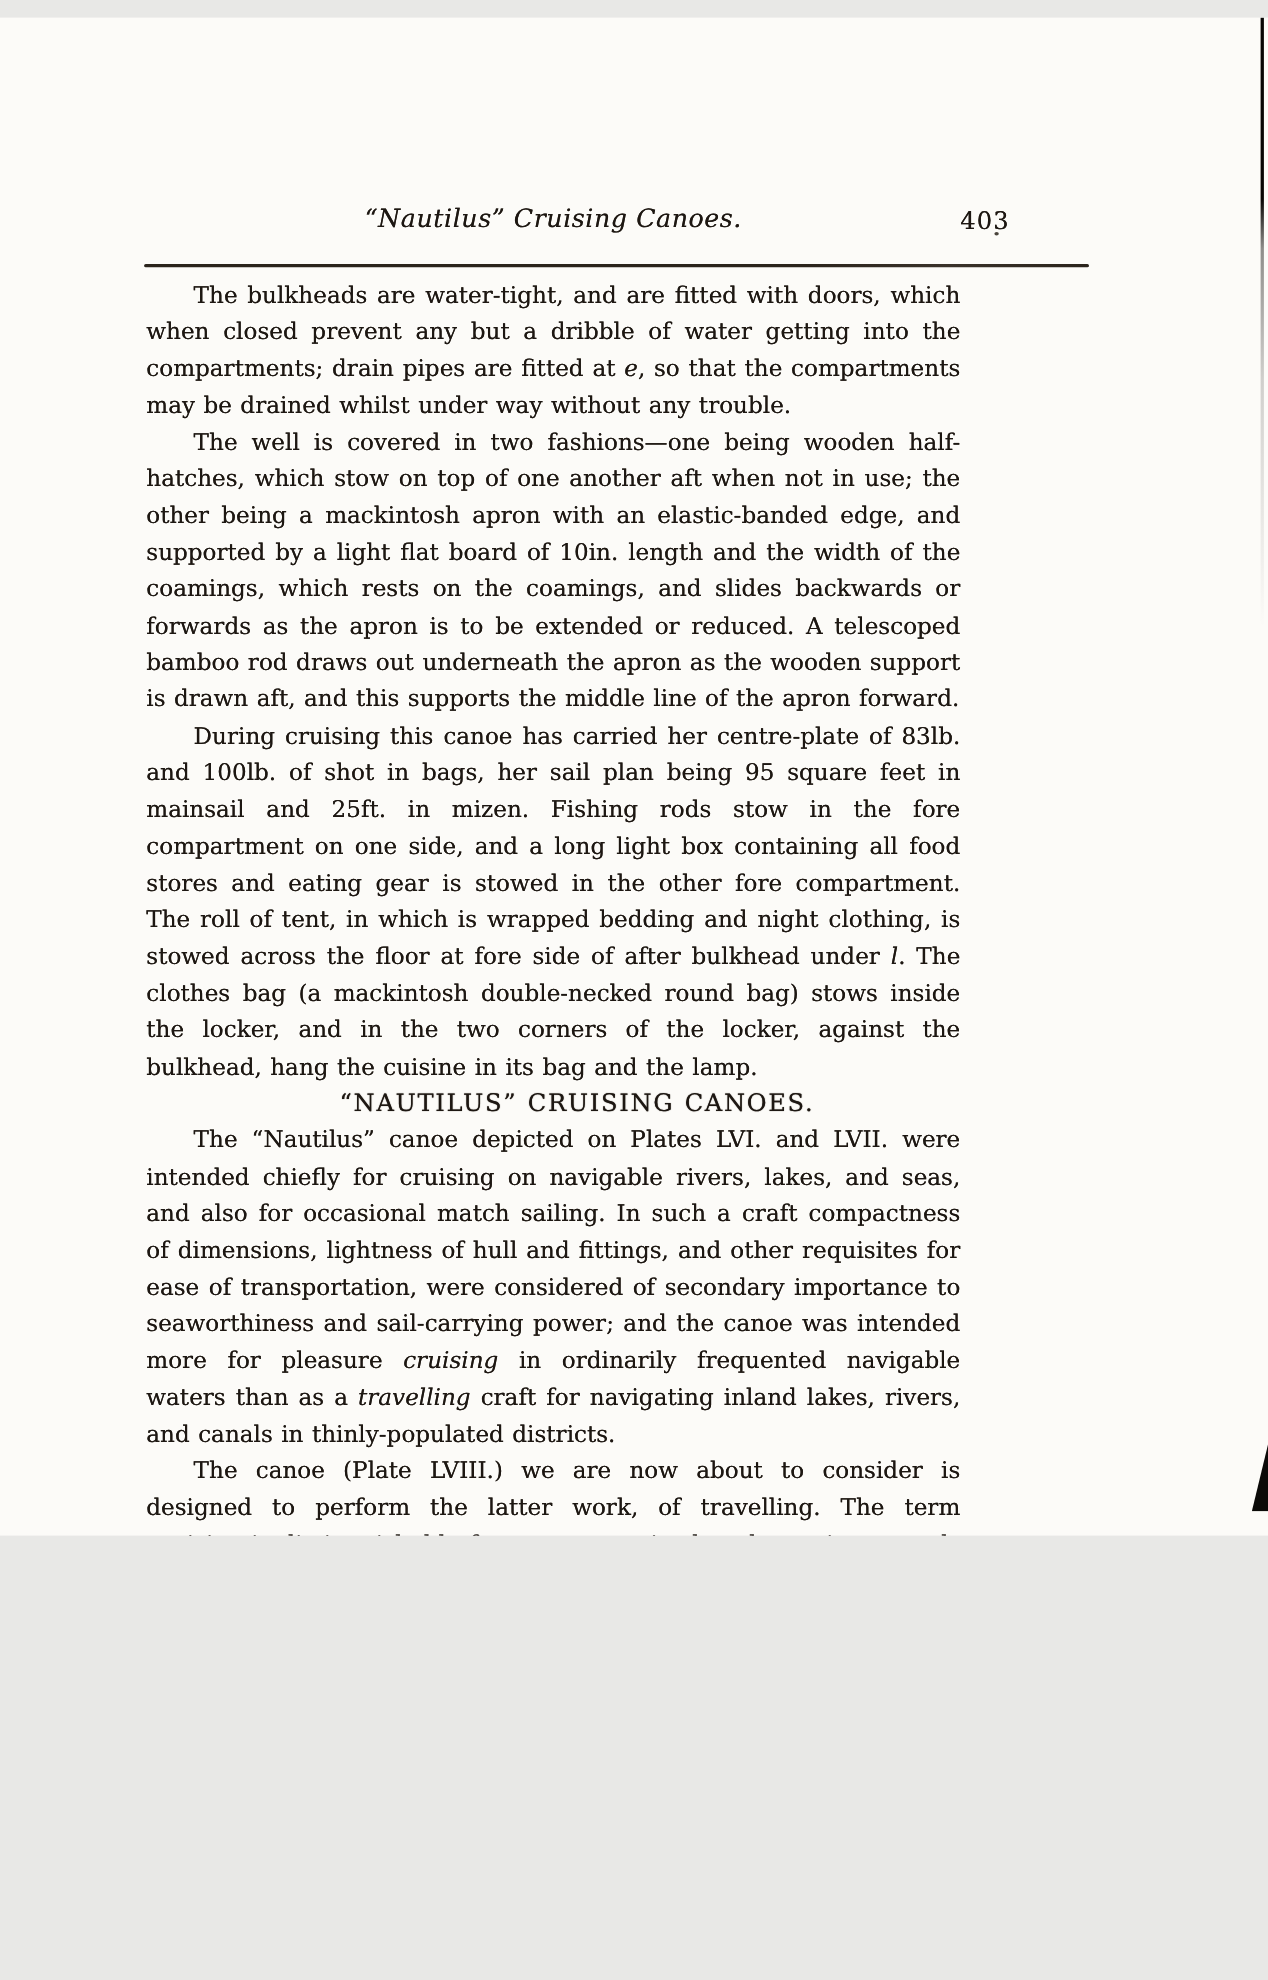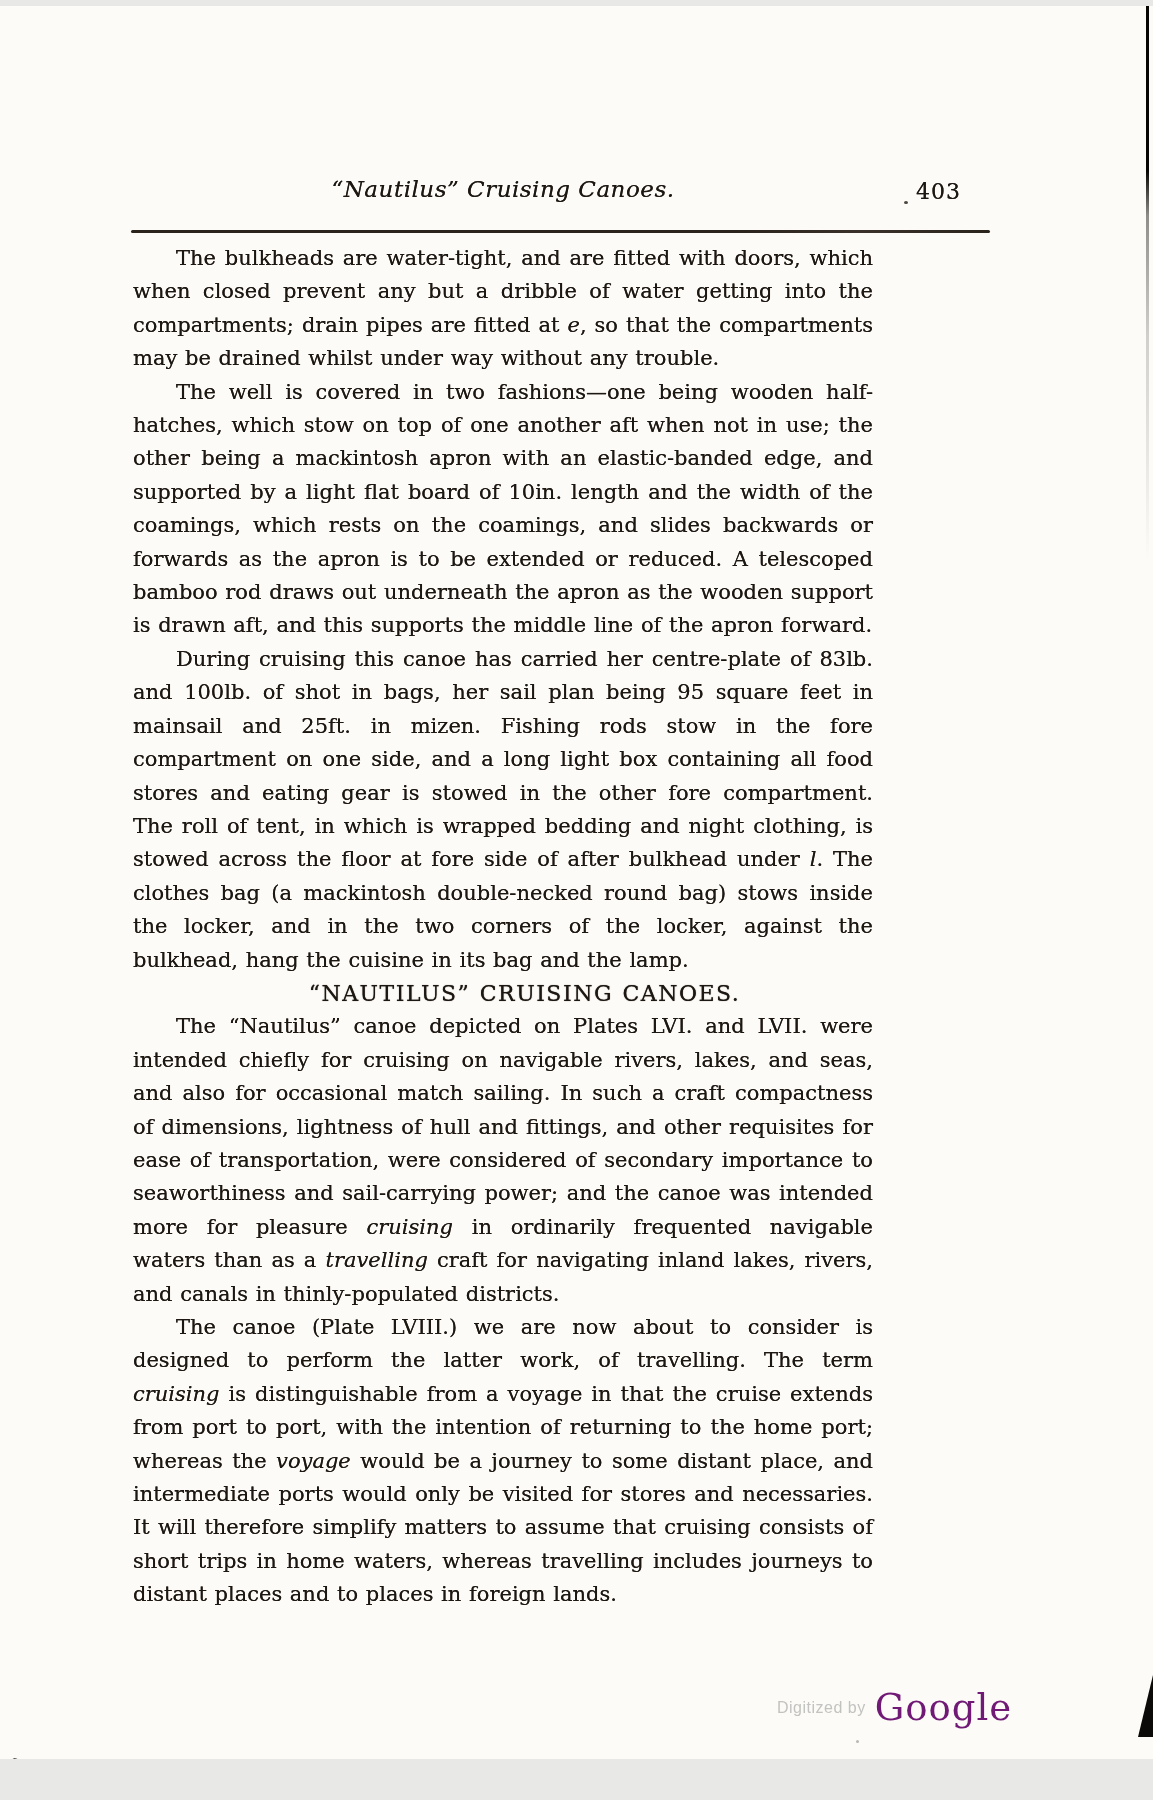--- a/index.html
+++ b/index.html
@@ -1,35 +1,35 @@
 <!DOCTYPE html>
 <html><head>
 <meta charset="utf-8">
 <style>
   html,body { margin:0; padding:0; background:#e8e8e6; }
   .page {
     position:relative;
-    width:1153px; height:1753px;
-    margin:6px auto;
+    width:1153px; height:1380px;
+    margin:16px auto;
     background:#fcfbf8;
     font-family:"DejaVu Serif", serif;
     color:#1d1712;
     overflow:hidden;
   }
   
   .header-title {
     position:absolute; top:170px; left:133px; width:740px;
     text-align:center;
     font-style:italic;
     font-size:23px;
     letter-spacing:0.5px;
     text-shadow:0 0 0.6px rgba(25,18,10,0.85);
   }
   .page-number {
-    position:absolute; top:173px; left:916px;
+    position:absolute; top:173px; left:873px;
     font-size:22px; letter-spacing:1px;
     text-shadow:0 0 0.6px rgba(25,18,10,0.85);
   }
   .header-rule {
     position:absolute; top:224px; left:131px;
     width:859px; height:3px;
     background:linear-gradient(90deg,#2b241c 0 70%, #3a322a 85%, #2b241c 100%);
     border-radius:2px;
   }
   

